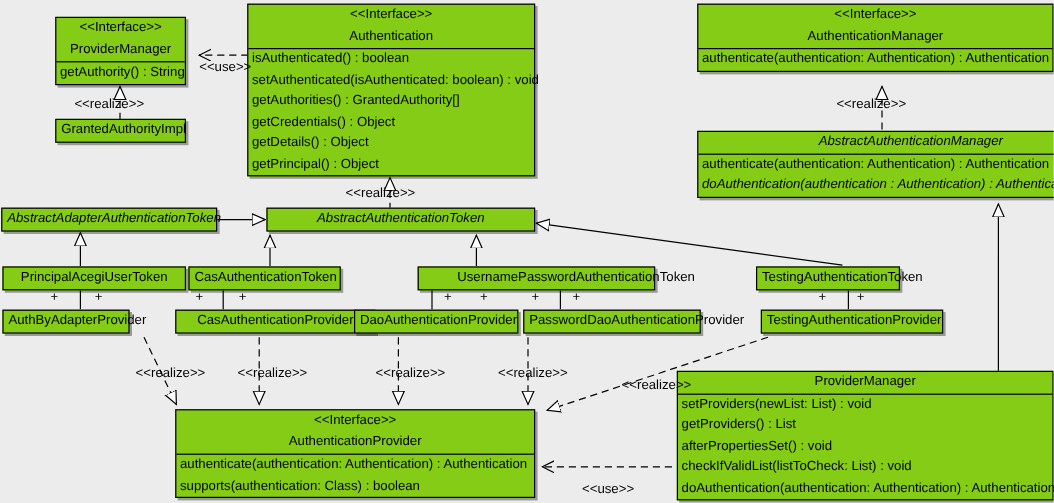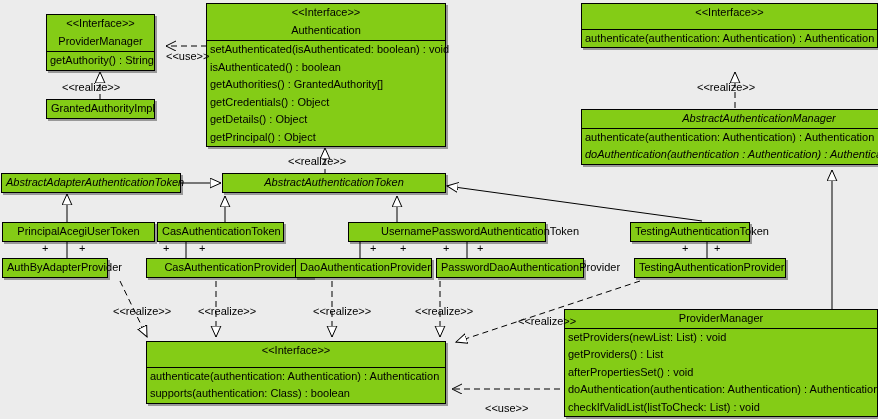--- a/index.html
+++ b/index.html
@@ -132,32 +132,33 @@
     </div>
   </div>
 
   <div class="uml" style="left:206px;top:3px;width:240px;">
     <div class="hdr">
       <span class="stereo">&lt;&lt;Interface&gt;&gt;</span>
       <span class="cname">Authentication</span>
     </div>
     <div class="sep"></div>
     <div class="ops">
+      <div class="op">isAuthenticated() : boolean</div>
       <div class="op">setAuthenticated(isAuthenticated: boolean) : void</div>
-      <div class="op">isAuthenticated() : boolean</div>
       <div class="op">getAuthorities() : GrantedAuthority[]</div>
       <div class="op">getCredentials() : Object</div>
       <div class="op">getDetails() : Object</div>
       <div class="op">getPrincipal() : Object</div>
     </div>
   </div>
 
   <div class="uml" style="left:581px;top:3px;width:297px;">
     <div class="hdr">
       <span class="stereo">&lt;&lt;Interface&gt;&gt;</span>
+      <span class="cname">AuthenticationManager</span>
     </div>
     <div class="sep"></div>
     <div class="ops">
       <div class="op">authenticate(authentication: Authentication) : Authentication</div>
     </div>
   </div>
 
   <div class="uml simple" style="left:581px;top:109px;width:356px;">
     <div class="hdr">
       <span class="cname italic">AbstractAuthenticationManager</span>
@@ -231,39 +232,40 @@
 
   <div class="uml simple" style="left:634px;top:258px;width:152px;">
     <div class="hdr">
       <span class="cname">TestingAuthenticationProvider</span>
     </div>
   </div>
 
   <div class="uml" style="left:146px;top:341px;width:300px;">
     <div class="hdr">
       <span class="stereo">&lt;&lt;Interface&gt;&gt;</span>
+      <span class="cname">AuthenticationProvider</span>
     </div>
     <div class="sep"></div>
     <div class="ops">
       <div class="op">authenticate(authentication: Authentication) : Authentication</div>
       <div class="op">supports(authentication: Class) : boolean</div>
     </div>
   </div>
 
   <div class="uml simple" style="left:564px;top:309px;width:314px;">
     <div class="hdr">
       <span class="cname">ProviderManager</span>
     </div>
     <div class="sep"></div>
     <div class="ops">
       <div class="op">setProviders(newList: List) : void</div>
       <div class="op">getProviders() : List</div>
       <div class="op">afterPropertiesSet() : void</div>
+      <div class="op">checkIfValidList(listToCheck: List) : void</div>
       <div class="op">doAuthentication(authentication: Authentication) : Authentication</div>
-      <div class="op">checkIfValidList(listToCheck: List) : void</div>
     </div>
   </div>
 
   <div class="edge-label" style="left:166px;top:51px;">&lt;&lt;use&gt;&gt;</div>
   <div class="edge-label" style="left:62px;top:82px;">&lt;&lt;realize&gt;&gt;</div>
   <div class="edge-label" style="left:288px;top:156px;">&lt;&lt;realize&gt;&gt;</div>
   <div class="edge-label" style="left:697px;top:82px;">&lt;&lt;realize&gt;&gt;</div>
 
   <div class="edge-label" style="left:113px;top:306px;">&lt;&lt;realize&gt;&gt;</div>
   <div class="edge-label" style="left:198px;top:306px;">&lt;&lt;realize&gt;&gt;</div>

